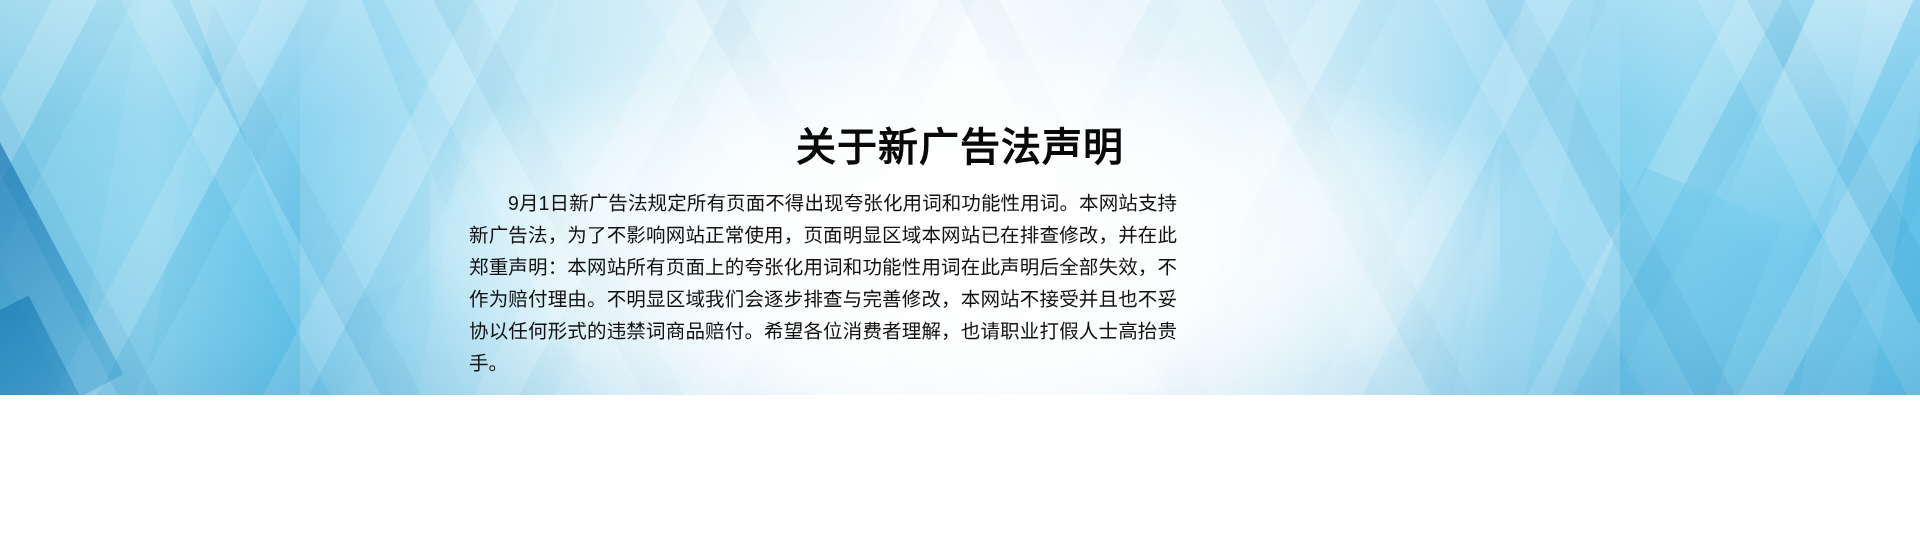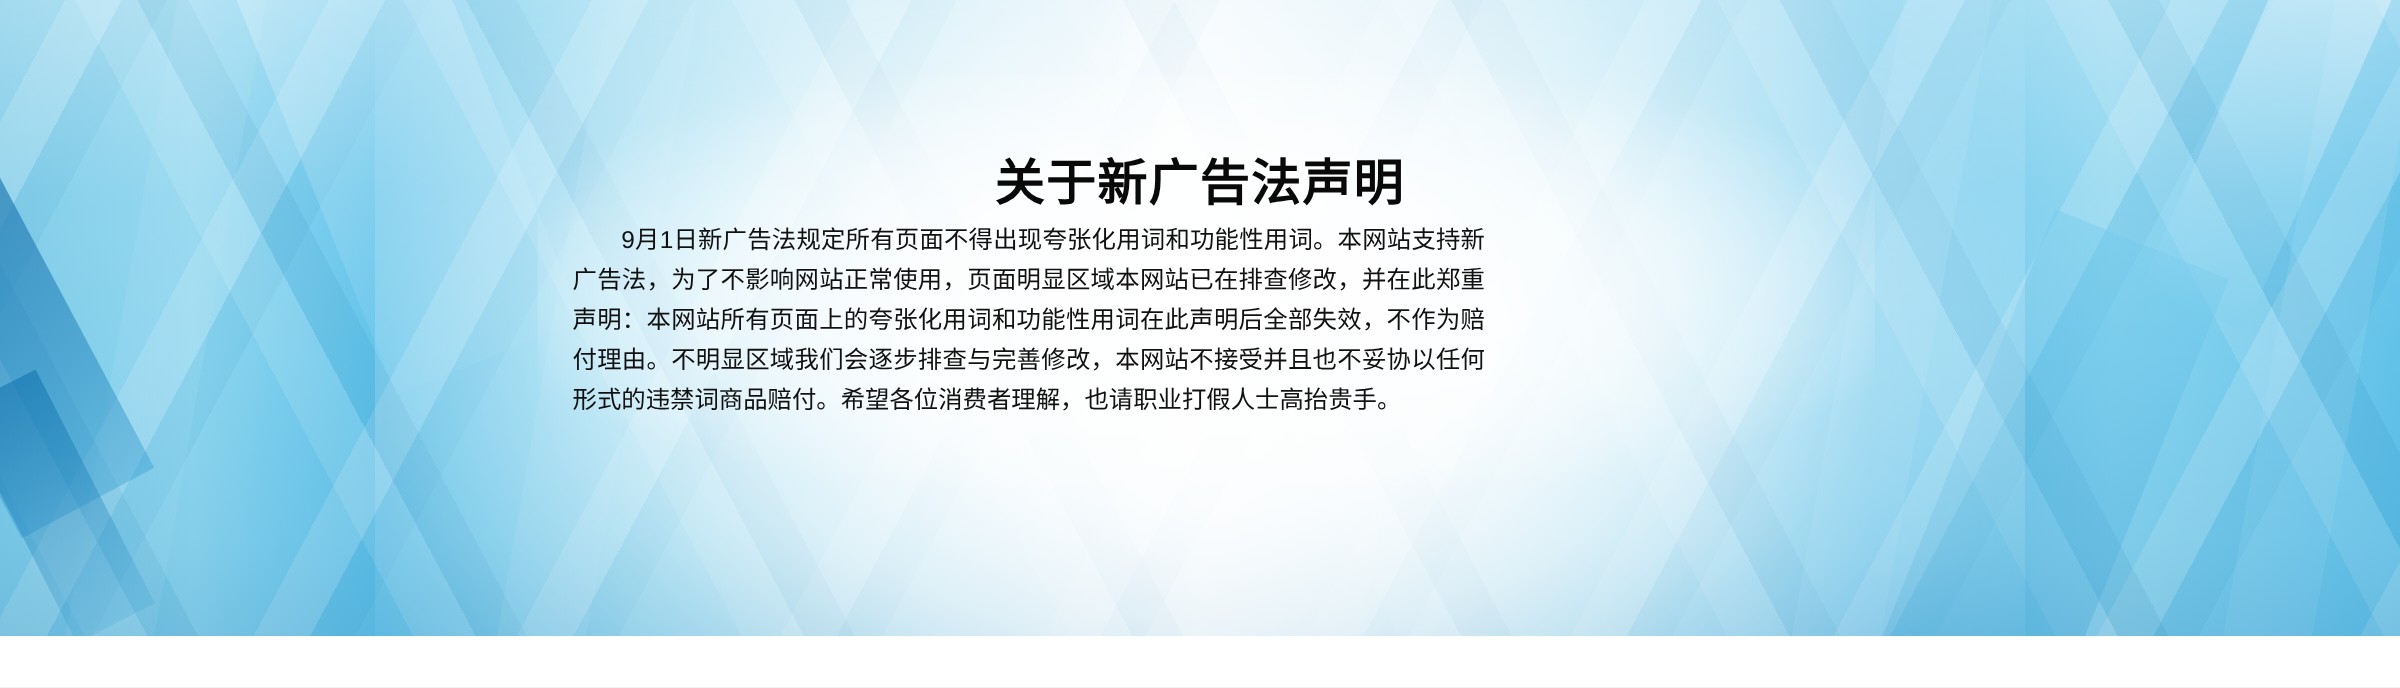--- a/index.html
+++ b/index.html
@@ -4,24 +4,24 @@
 <title>关于新广告法声明</title>
 <style>
   html, body {
     margin: 0;
     padding: 0;
     background: #ffffff;
   }
   #banner {
     position: relative;
     width: 1920px;
-    height: 509px;
+    height: 395px;
     overflow: hidden;
     font-family: "Liberation Sans", "DejaVu Sans", sans-serif;
-    background: #e5e5e5;
+    background: #bef264;
     text-decoration: underline;
   }
 
   
   .bg-layer {
     position: absolute;
     inset: 0;
     pointer-events: none;
   }
   .bg-base {
@@ -169,21 +169,21 @@
     left: 458px;
     top: 176px;
     width: 730px;
     color: #111111;
     font-size: 19.5px;
     line-height: 32px;
     text-align: justify;
     text-justify: inter-ideograph;
   }
   .statement-body p {
-    margin: 0;
+    margin: 11px;
   }
   .statement-body p.indent {
     text-indent: 2em;
   }
 </style>
 </head>
 <body>
 
 <div id="banner">
 

